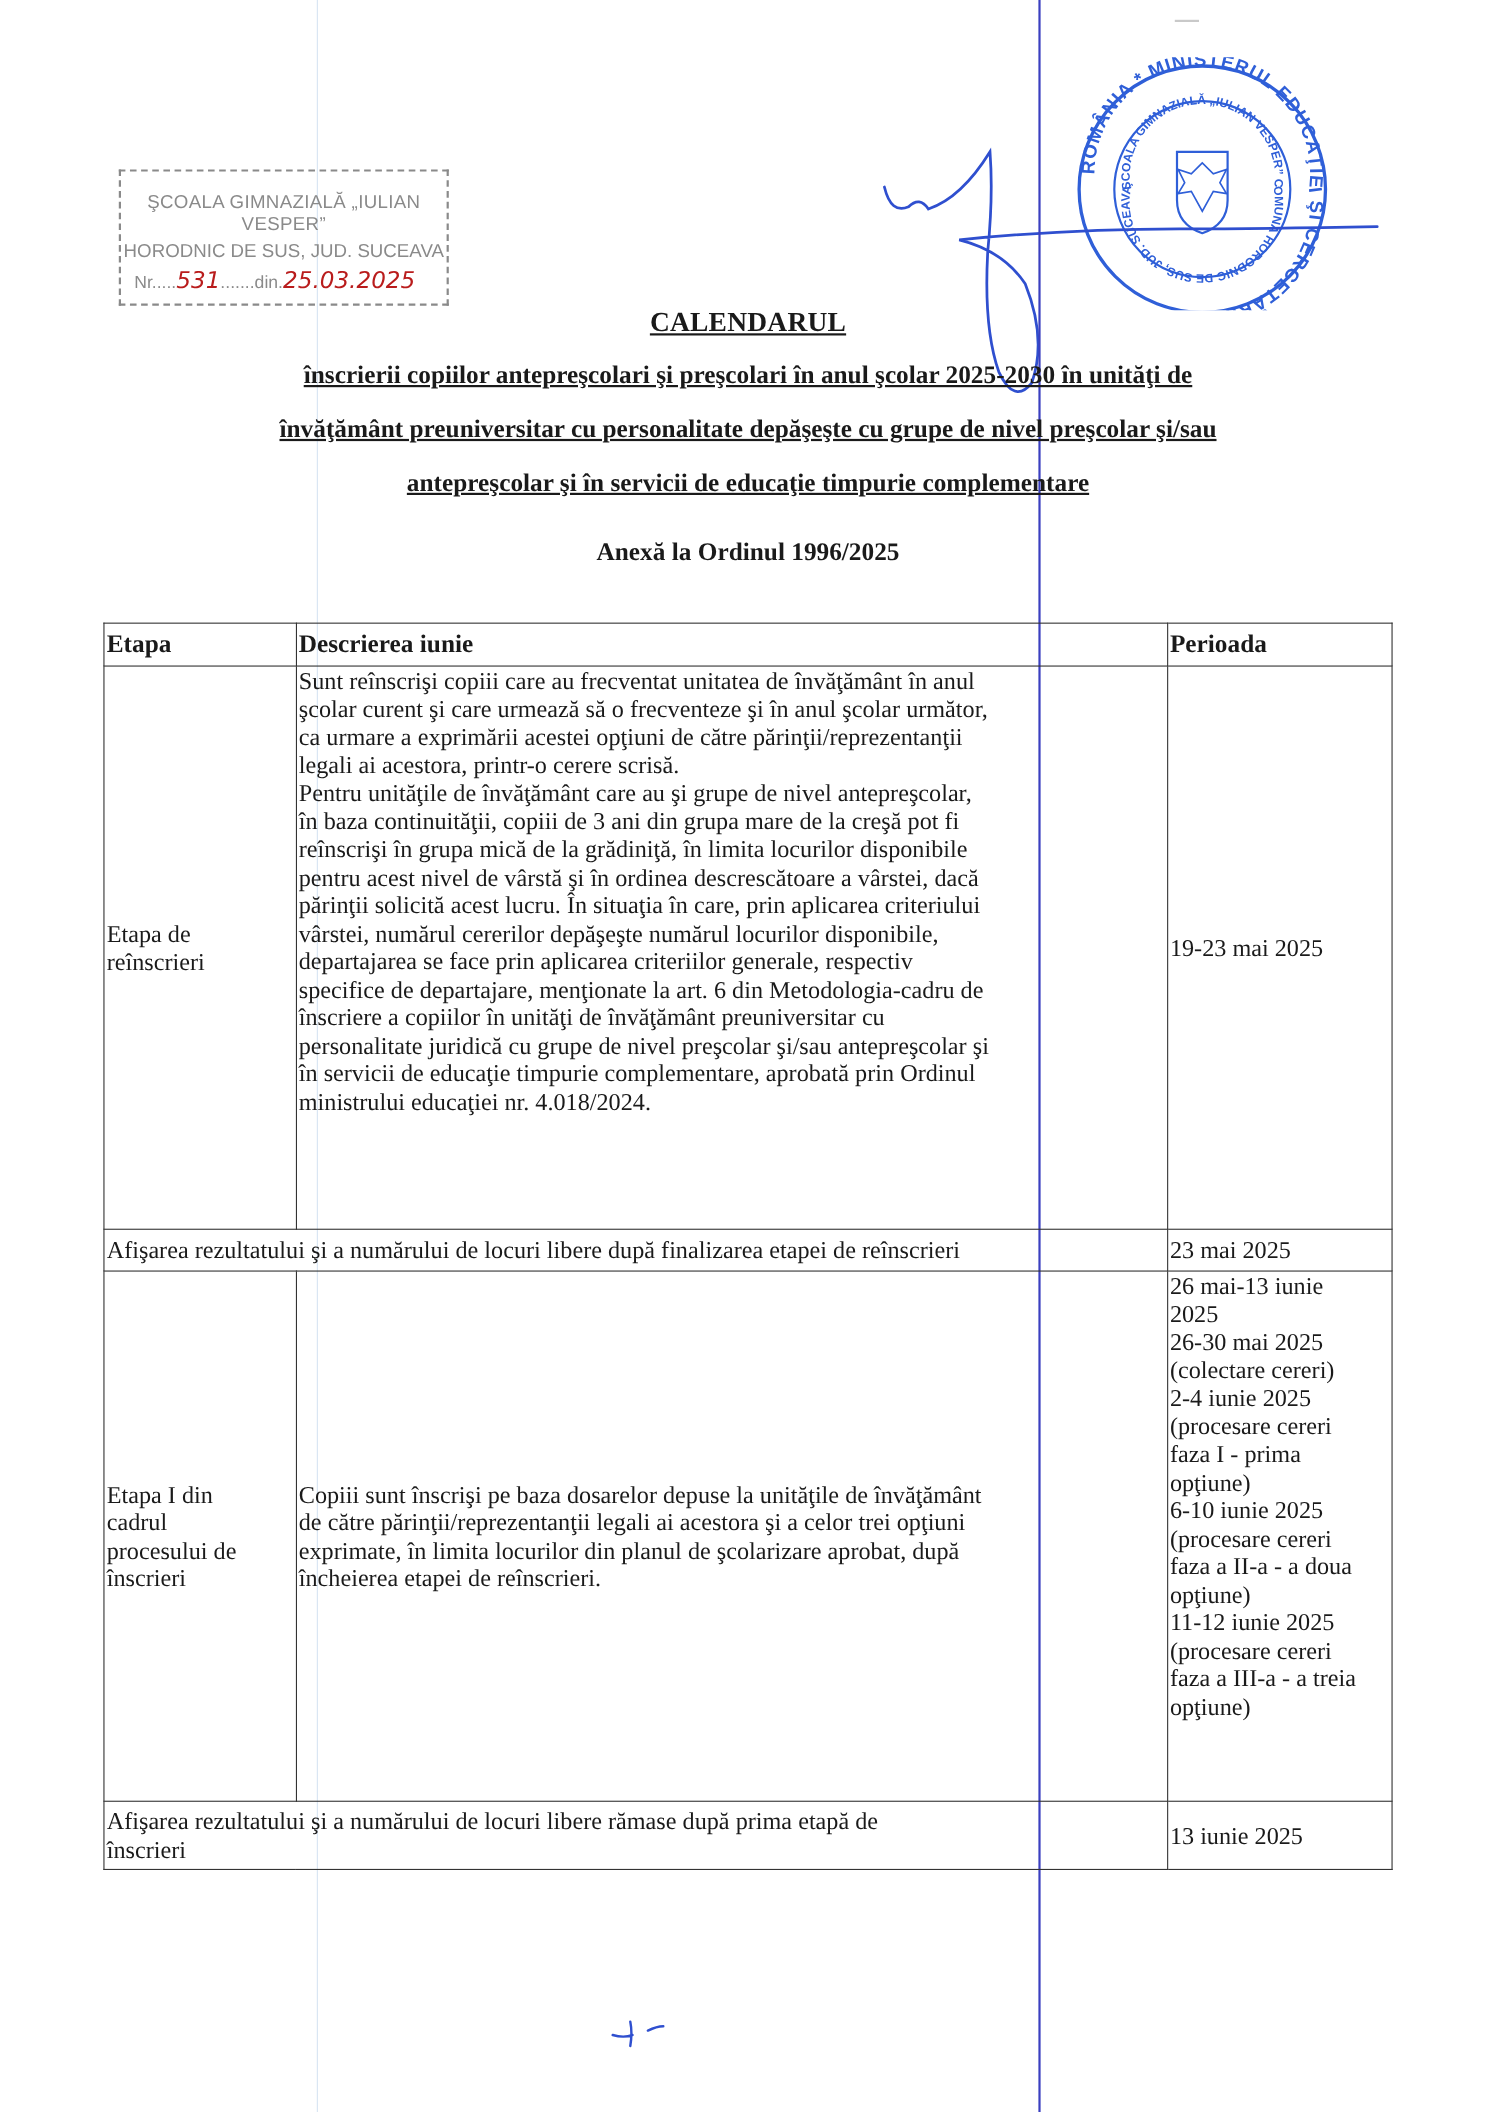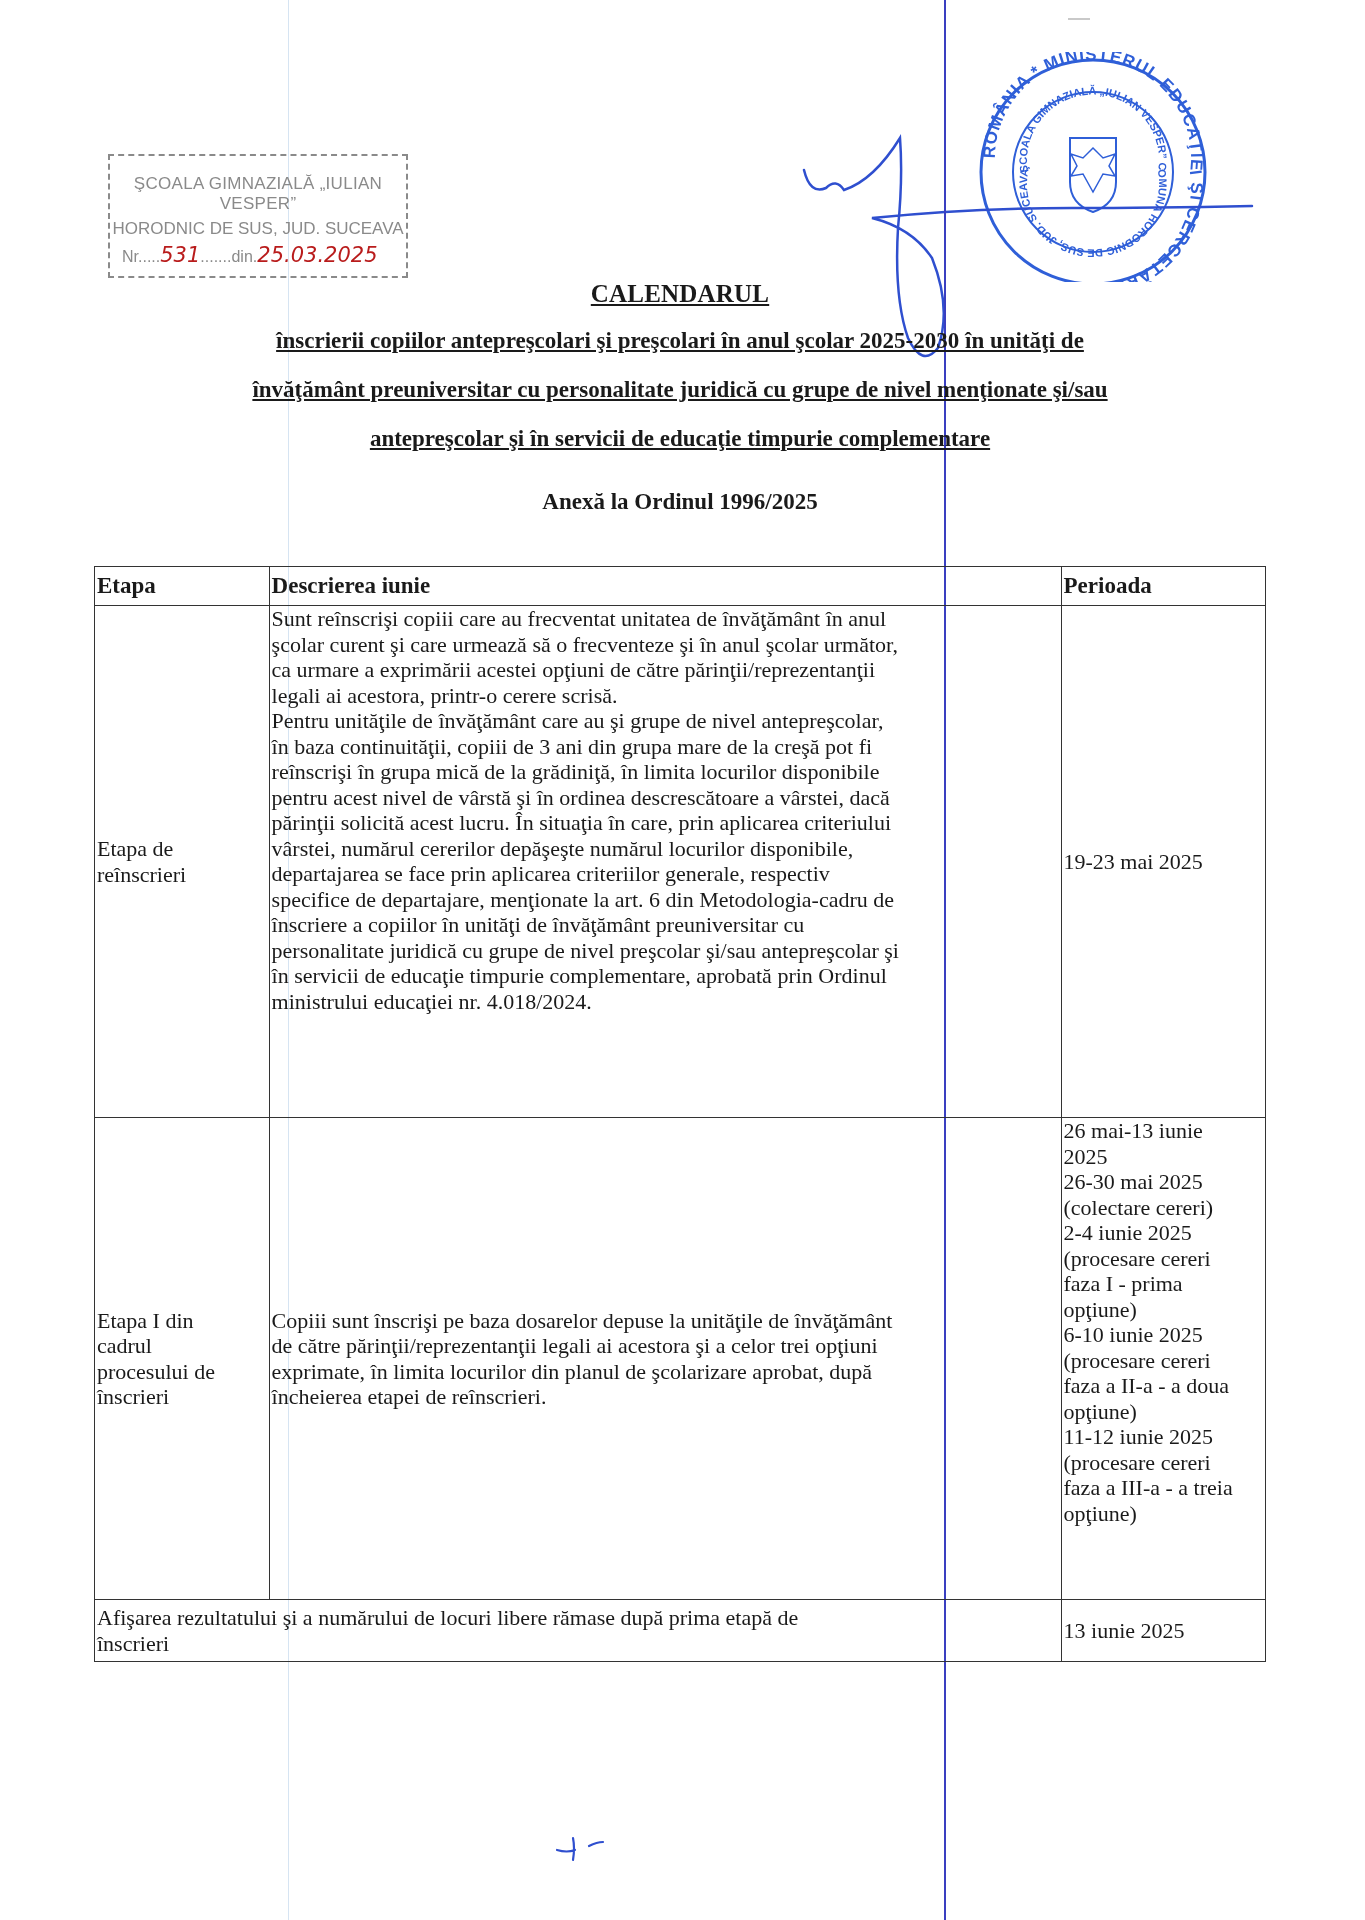--- a/index.html
+++ b/index.html
@@ -82,21 +82,21 @@
 <svg class="signature" viewBox="0 0 500 260">
   <path d="M14 60 q6 25 22 18 q10 -10 18 2 q30 -10 56 -52 q3 40 -2 90 q-4 70 10 110 q14 30 30 10 q14 -40 -6 -90 q-20 -30 -60 -40 q100 -10 200 -10 q80 0 180 -2" fill="none" stroke="#2f4fcf" stroke-width="2.5" stroke-linecap="round"></path>
 </svg>
 
 <div class="scan-line"></div>
 
 <div class="title-block">
   <div class="title-main">CALENDARUL</div>
   <div class="subtitle">
     <div>înscrierii copiilor antepreşcolari şi preşcolari în anul şcolar 2025-2030 în unităţi de</div>
-    <div>învăţământ preuniversitar cu personalitate juridică cu grupe de nivel menţionate şi/sau</div>
+    <div>învăţământ preuniversitar cu personalitate depăşeşte cu grupe de nivel preşcolar şi/sau</div>
     <div>antepreşcolar şi în servicii de educaţie timpurie complementare</div>
   </div>
   <div class="annex">Anexă la Ordinul 1996/2025</div>
 </div>
 
 <table class="cal">
   <thead>
     <tr>
       <th class="c1">Etapa</th>
       <th class="c2">Descrierea iunie</th>
@@ -117,20 +117,24 @@
 pentru acest nivel de vârstă şi în ordinea descrescătoare a vârstei, dacă
 părinţii solicită acest lucru. În situaţia în care, prin aplicarea criteriului
 vârstei, numărul cererilor depăşeşte numărul locurilor disponibile,
 departajarea se face prin aplicarea criteriilor generale, respectiv
 specifice de departajare, menţionate la art. 6 din Metodologia-cadru de
 înscriere a copiilor în unităţi de învăţământ preuniversitar cu
 personalitate juridică cu grupe de nivel preşcolar şi/sau antepreşcolar şi
 în servicii de educaţie timpurie complementare, aprobată prin Ordinul
 ministrului educaţiei nr. 4.018/2024.</td>
       <td class="c3 per">19-23 mai 2025</td>
+    </tr>
+    <tr style="height:38px;">
+      <td colspan="2" class="desc">Afişarea rezultatului şi a numărului de locuri libere după finalizarea etapei de reînscrieri</td>
+      <td class="c3 per">23 mai 2025</td>
     </tr>
     <tr style="height:482px;">
       <td class="c1 desc">Etapa I din
 cadrul
 procesului de
 înscrieri</td>
       <td class="c2 desc">Copiii sunt înscrişi pe baza dosarelor depuse la unităţile de învăţământ
 de către părinţii/reprezentanţii legali ai acestora şi a celor trei opţiuni
 exprimate, în limita locurilor din planul de şcolarizare aprobat, după
 încheierea etapei de reînscrieri.</td>

